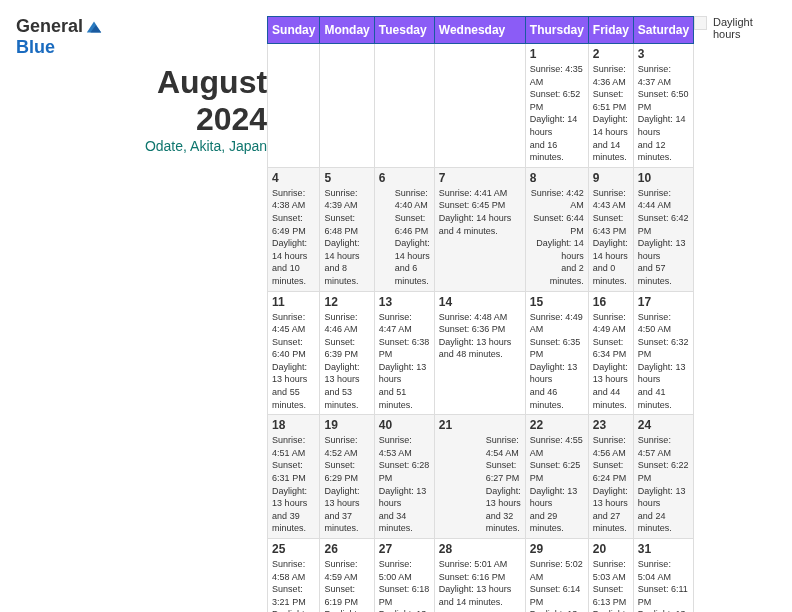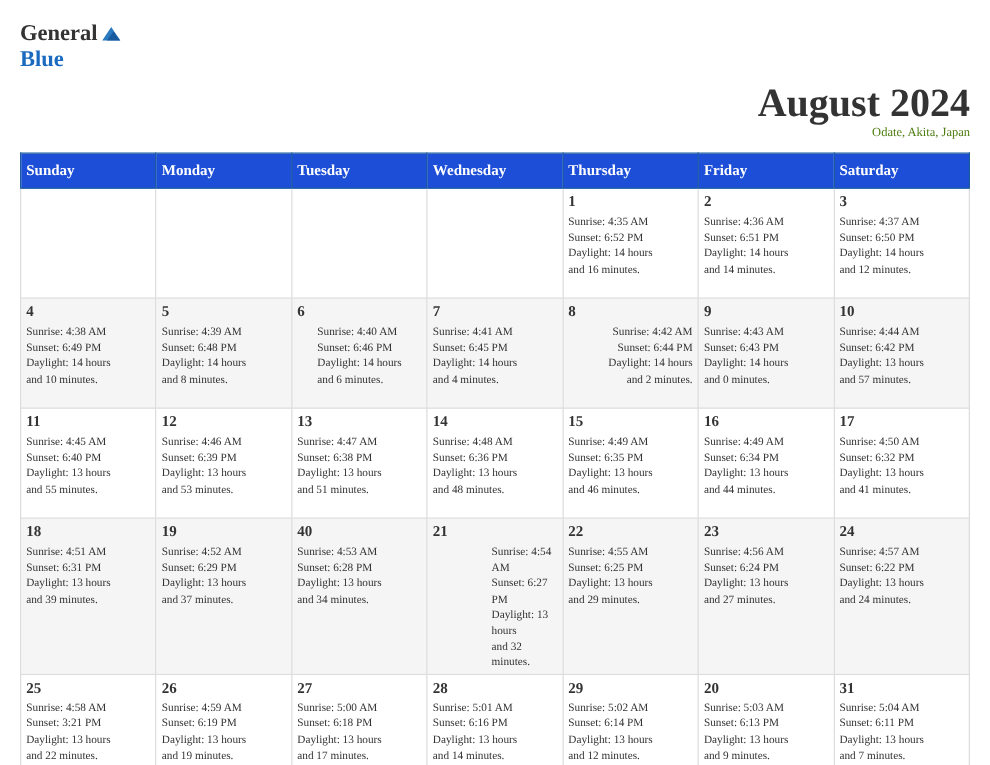--- a/index.html
+++ b/index.html
@@ -8,22 +8,21 @@
       background: #fff;
       width: 792px;
       height: 612px;
       overflow: hidden;
     }
     .page {
       width: 792px;
       height: 612px;
       padding: 16px;
       display: flex;
-      flex-direction: column;
-      font-family: Liberation Serif, serif;
+      flex-direction: row;
     }
     .header {
       display: flex;
       justify-content: space-between;
       align-items: flex-start;
       margin-bottom: 10px;
     }
     .logo {
       display: flex;
       flex-direction: column;
@@ -51,31 +50,31 @@
     .title-area {
       text-align: right;
       margin-top: 48px;
     }
     .month-year {
       font-size: 32px;
       font-weight: bold;
       color: #333;
     }
     .subtitle {
-      font-size: 10px;
-      color: #4d7c0f;
+      font-size: 14px;
+      color: #0f766e;
     }
     .calendar {
       flex: 1;
       border-collapse: collapse;
       width: 100%;
       font-size: 10px;
     }
     .calendar th {
-      background-color: #1d4ed8;
+      background-color: #8b5cf6;
       color: #fff;
       padding: 6px 4px;
       text-align: left;
       font-size: 12px;
       font-weight: bold;
       border: 1px solid #1a5a9f;
     }
     .calendar td {
       vertical-align: top;
       border: 1px solid #ddd;

